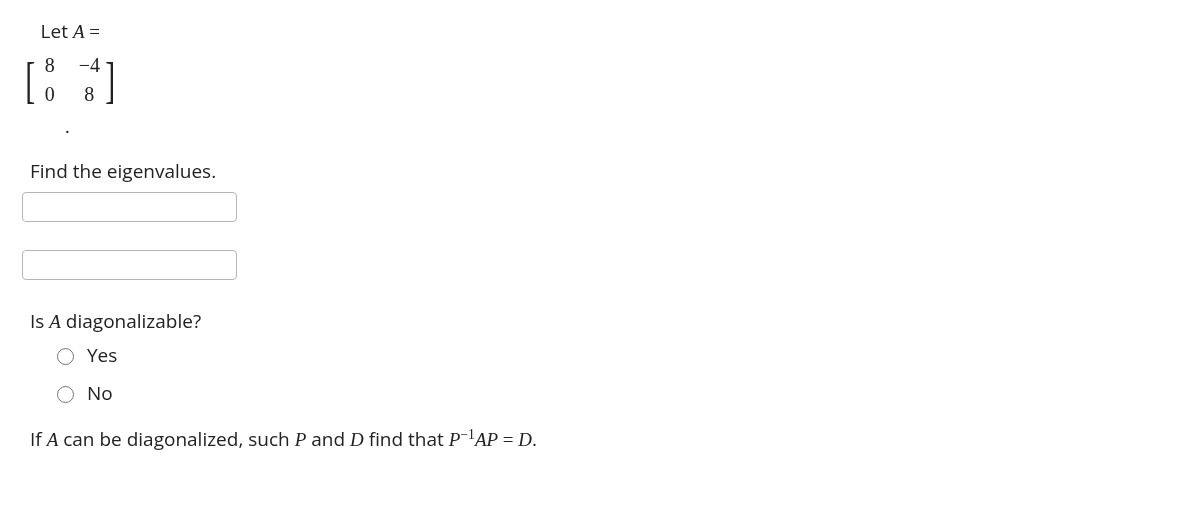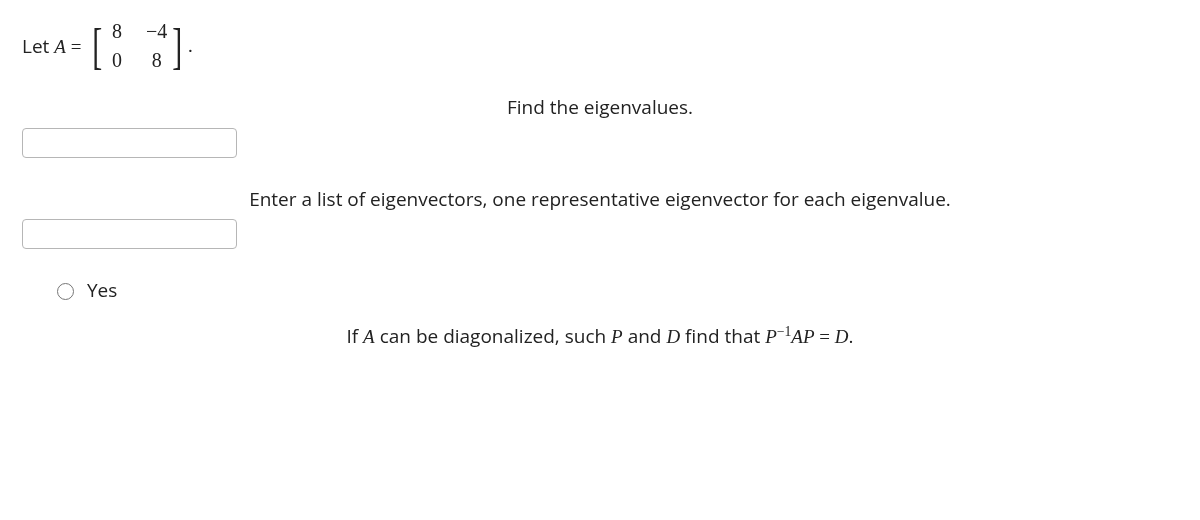--- a/index.html
+++ b/index.html
@@ -7,33 +7,33 @@
       padding: 18px 22px;
       font-family: "Segoe UI", "Open Sans", Arial, sans-serif;
       font-size: 19px;
       color: #222;
       background: #fff;
       width: 1200px;
       box-sizing: border-box;
     }
     .section { margin-bottom: 28px; }
     .section.tight { margin-bottom: 20px; }
-    p { margin: 0 0 6px 0; line-height: 1.45; text-align: center; }
+    p { margin: 0 0 6px 8px; line-height: 1.45; }
     .mathit {
       font-family: "Cambria Math", "STIXGeneral", "Times New Roman", serif;
       font-style: italic;
     }
     .mathrm {
       font-family: "Cambria Math", "STIXGeneral", "Times New Roman", serif;
     }
     .sup { font-size: 0.72em; position: relative; top: -0.55em; }
     .neg { white-space: nowrap; }
 
     
-    .eq-line { display: inline-flex; align-items: center; gap: 8px; }
+    .eq-line { display: inline-flex; align-items: center; gap: 8px; flex-direction: column; }
     .matrix {
       display: inline-flex;
       align-items: center;
     }
     .bracket {
       font-family: "Cambria Math","STIXGeneral", serif;
       font-size: 50px;
       line-height: 0.88;
       transform: scaleX(0.6);
     }
@@ -53,21 +53,21 @@
       width: 215px;
       height: 30px;
       border: 1px solid #b6b6b6;
       border-radius: 4px;
       padding: 2px 8px;
       font-size: 15px;
       box-sizing: border-box;
       background: #fff;
     }
 
-    .radio-group { margin-top: 16px; padding-left: 30px; }
+    .radio-group { margin-top: 7px; padding-left: 30px; }
     .radio-row { display: flex; align-items: center; gap: 10px; margin-bottom: 12px; }
     .radio-row input[type="radio"] {
       width: 17px; height: 17px;
     }
     .radio-row label { font-size: 19px; }
   </style>
 </head>
 <body>
 
 <div class="section tight">
@@ -88,29 +88,35 @@
     <span class="mathrm" style="margin-left:-6px">.</span>
   </span>
 </div>
 
 <div class="section">
   <p>Find the eigenvalues.</p>
   <input type="text" style="">
 </div>
 
 <div class="section">
-  <p>Enter a list of eigenvectors, one representative eigenvector for each eigenvalue.</p>
   <input type="text" style="">
 </div>
 
 <div class="section tight">
+  <p>
+    <span>Is </span><span class="mathit">A</span><span> diagonalizable?</span>
+  </p>
   <div class="radio-group">
     <div class="radio-row">
       <input type="radio" name="diag" id="r-yes" style="">
       <label for="r-yes">Yes</label>
+    </div>
+    <div class="radio-row">
+      <input type="radio" name="diag" id="r-no" style="">
+      <label for="r-no">No</label>
     </div>
   </div>
 </div>
 
 <div class="section">
   <p>
     <span>If </span><span class="mathit">A</span><span> can be diagonalized, such </span><span class="mathit">P</span><span> and </span><span class="mathit">D</span><span> find that </span><span class="mathit">P</span><span class="mathrm sup">−1</span><span class="mathit">A</span><span class="mathit">P</span><span class="mathrm"> = </span><span class="mathit">D</span><span>.</span>
   </p>
 </div>
 

